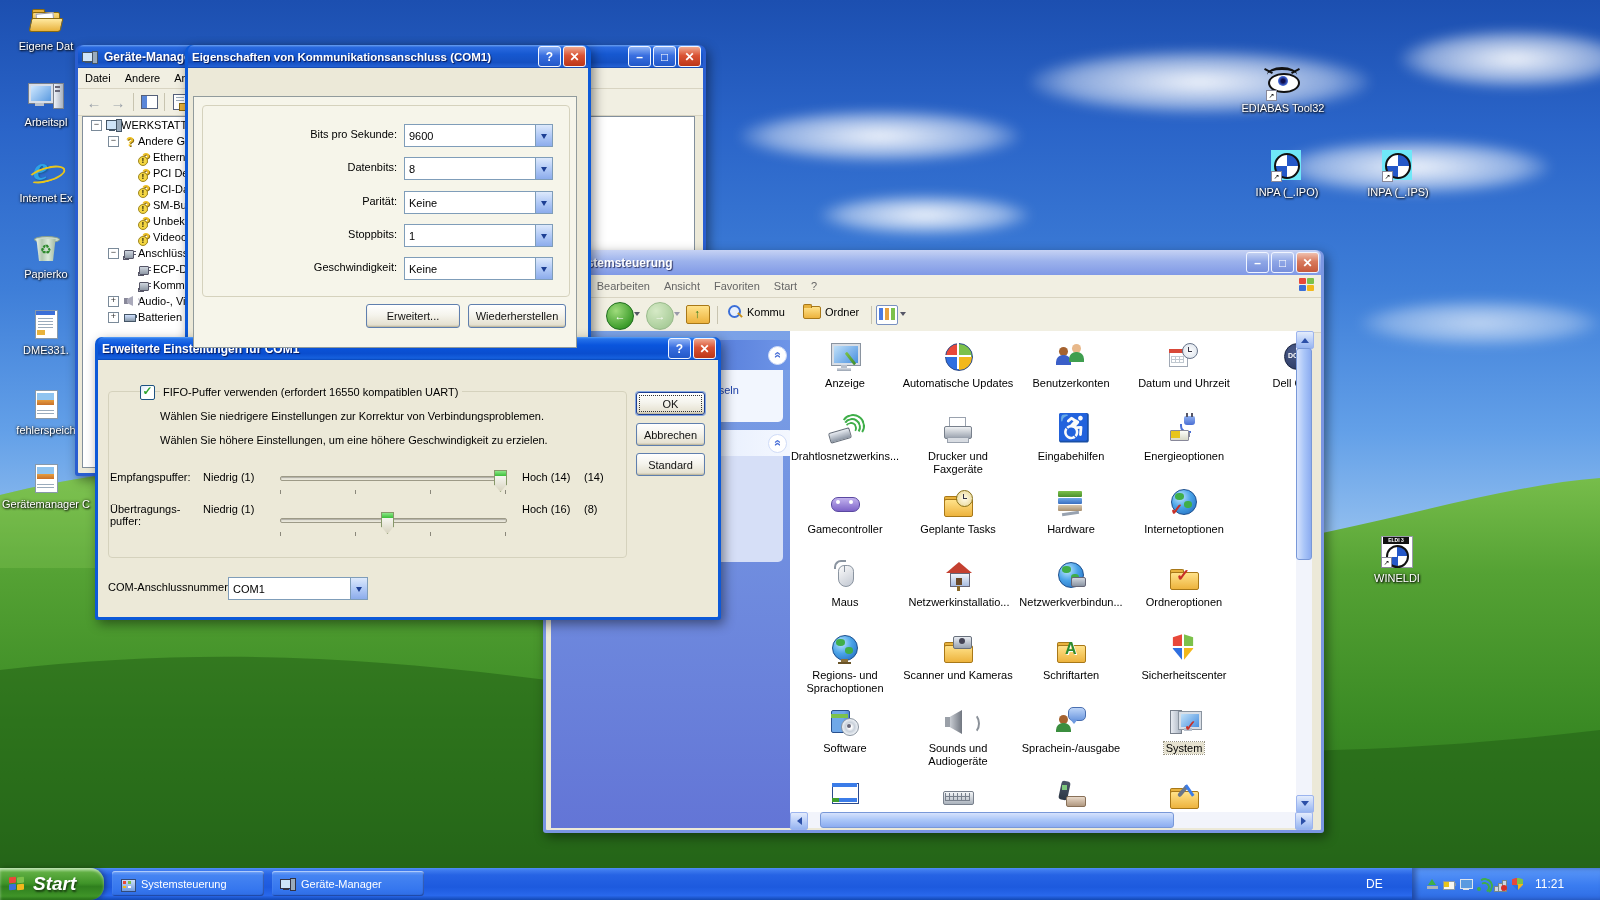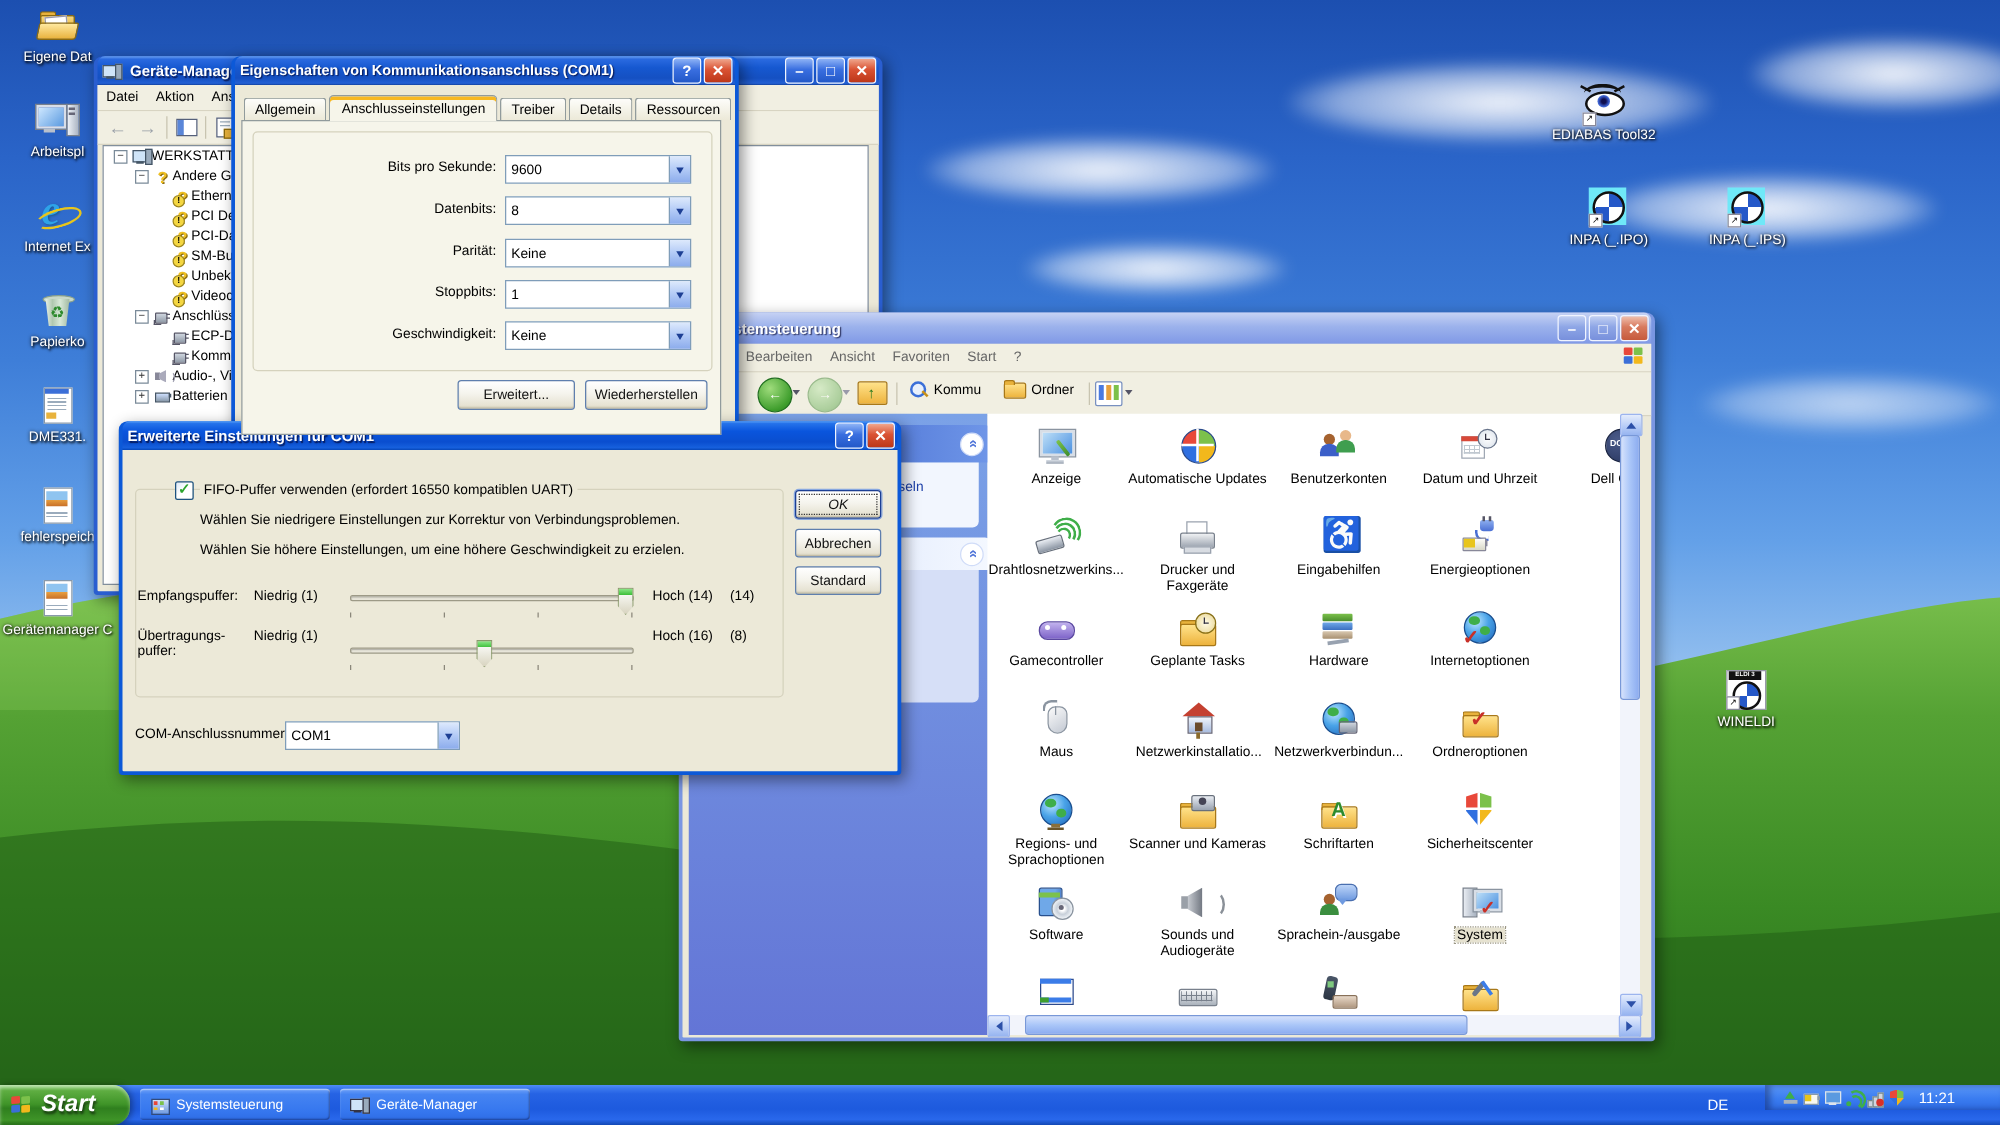--- a/index.html
+++ b/index.html
@@ -32,21 +32,21 @@
   .tbtn.close{background:linear-gradient(180deg,#f0a88e,#da5334 45%,#bc3618);}
   .inactive .tbtn.blue{background:linear-gradient(180deg,#c2d0f2,#8ea6e6 45%,#7890dc);}
   .inactive .tbtn.close{background:linear-gradient(180deg,#f0c0ae,#d87a5e 45%,#c65a3c);}
   .wcontent{position:relative;background:#ece9d8;height:calc(100% - 23px);border-radius:0 0 1px 1px;overflow:hidden;}
 
   .menubar{display:flex;align-items:center;background:#f1efe2;border-bottom:1px solid #d8d4c2;}
   .menu-item{padding:4px 7px;}
   .xpbtn{display:flex;align-items:center;justify-content:center;font-size:11px;color:#111;
     background:linear-gradient(180deg,#ffffff 0%,#f5f4ed 45%,#e6e2d2 88%,#d2cdb8 100%);
     border:1px solid #5f7fae;border-radius:3px;box-shadow:inset 0 -1px 1px rgba(150,140,110,.35);}
-  .xpbtn.default{border-color:#1c3f94;box-shadow:0 0 0 1px #88a8e0,inset 0 -1px 1px rgba(150,140,110,.35);outline:1px dotted #333;outline-offset:-4px;font-style:italic;}
+  .xpbtn.default{border-color:#1c3f94;box-shadow:0 0 0 1px #88a8e0,inset 0 -1px 1px rgba(150,140,110,.35);outline:1px dotted #333;outline-offset:-4px;}
   .combo{position:absolute;display:flex;background:#fff;border:1px solid #7f9db9;font-size:11px;align-items:center;}
   .combo .val{flex:1;padding-left:4px;}
   .carrow{width:16px;align-self:stretch;border-left:1px solid #7f9db9;display:flex;align-items:center;justify-content:center;
     background:linear-gradient(180deg,#dde9fc 0%,#b2caf6 50%,#8cacec 100%);}
   .carrow i{width:0;height:0;border:3px solid transparent;border-top:5px solid #1d3f94;margin-top:4px;}
 
   .tabs{position:absolute;display:flex;align-items:flex-end;}
   .tab{border:1px solid #919b9c;border-bottom:none;border-radius:3px 3px 0 0;background:linear-gradient(#fdfdfa,#ece9d8);
     padding:3px 8px 2px;margin-right:2px;font-size:11px;position:relative;}
   .tab.active{background:#f6f5ea;padding:4px 9px 4px;box-shadow:inset 0 3px 0 #f8b820;z-index:3;margin-bottom:-1px;border-radius:4px 4px 0 0;}
@@ -93,21 +93,21 @@
   #taskbar{position:absolute;left:0;top:868px;width:1600px;height:32px;
     background:linear-gradient(180deg,#4f8df8 0%,#3c79ee 8%,#2663e4 22%,#1d5ade 60%,#2968ec 86%,#1248b4 100%);}
   #start{position:absolute;left:0;top:0;height:32px;width:104px;border-radius:0 14px 14px 0;
     background:linear-gradient(180deg,#8fd07a 0%,#5fae42 14%,#3f9428 48%,#2f7f1e 58%,#3f9428 88%,#256e16 100%);
     display:flex;align-items:center;gap:6px;padding-left:9px;box-sizing:border-box;
     color:#fff;font-weight:bold;font-style:italic;font-size:19px;text-shadow:1px 2px 2px rgba(0,0,0,.55);
     box-shadow:inset 0 2px 3px rgba(255,255,255,.45),2px 0 5px rgba(0,0,0,.35);}
   .task{position:absolute;top:3px;height:25px;border-radius:3px;color:#fff;display:flex;align-items:center;gap:6px;padding:0 8px;box-sizing:border-box;
     background:linear-gradient(180deg,#6fa2f8 0%,#4584f2 18%,#3576ee 75%,#2e6ce4 100%);
     box-shadow:inset 0 1px 1px rgba(255,255,255,.5),inset -1px -1px 1px rgba(0,0,40,.35);}
-  #tray{position:absolute;left:1412px;right:0;top:0;height:20px;display:flex;align-items:center;gap:2px;padding-left:12px;
+  #tray{position:absolute;left:1412px;right:0;top:0;height:32px;display:flex;align-items:center;gap:2px;padding-left:12px;
     background:linear-gradient(180deg,#5a97f8 0%,#3a7cf0 55%,#2e6ce4 100%);box-shadow:inset 4px 0 5px rgba(0,0,40,.35);color:#fff;}
   .trayicon{width:15px;height:15px;position:relative;flex:none;margin:0 1px;}
   .flagpane{position:absolute;width:7px;height:6px;border-radius:1px;}
 </style>
 </head>
 <body>
 
 <div id="screen">
 
   <div id="wall">
@@ -187,21 +187,21 @@
       <span>Geräte-Manager</span>
       <span class="tbtns">
         <span class="tbtn blue">–</span>
         <span class="tbtn blue">□</span>
         <span class="tbtn close">✕</span>
       </span>
     </div>
     <div class="wcontent">
       <div class="menubar" id="dm-menu" style="height:20px;">
           <div class="menu-item">Datei</div>
-          <div class="menu-item">Aktion</div>
+          <div class="menu-item">Andere</div>
           <div class="menu-item">Ansicht</div>
         </div>
       <div style="height:26px;background:#f1efe2;border-bottom:1px solid #d8d4c2;display:flex;align-items:center;padding-left:4px;">
         <span class="dm-toolbtn" style="color:#9aa0a8;font-size:15px;font-weight:bold;">←</span>
         <span class="dm-toolbtn" style="color:#9aa0a8;font-size:15px;font-weight:bold;">→</span>
         <span class="vsep"></span>
         <span class="dm-toolbtn">
           <span style="width:15px;height:12px;border:1px solid #55607a;background:#fff;position:relative;display:block;">
             <span style="position:absolute;left:0;top:0;width:5px;height:100%;background:#5a86d8;"></span>
           </span>
@@ -550,27 +550,20 @@
 
   <div class="window" id="com1" style="left:185px;top:45px;width:400px;height:310px;background:#0c59d8;">
     <div class="titlebar t-soft">
       <span style="font-size:11.5px;">Eigenschaften von Kommunikationsanschluss (COM1)</span>
       <span class="tbtns">
         <span class="tbtn blue">?</span>
         <span class="tbtn close">✕</span>
       </span>
     </div>
     <div class="wcontent">
-      <div class="tabs" id="com1-tabs" style="left:7px;top:8px;">
-          <div class="tab">Allgemein</div>
-          <div class="tab active">Anschlusseinstellungen</div>
-          <div class="tab">Treiber</div>
-          <div class="tab">Details</div>
-          <div class="tab">Ressourcen</div>
-        </div>
       <div class="page" id="com1-page" style="left:5px;top:28px;width:382px;height:250px;">
         <div class="grp" style="left:8px;top:8px;width:366px;height:190px;"></div>
         <div id="com1-fields">
             <div class="abs" style="left: 10px; top: 31px; width: 193px; text-align: right;">Bits pro Sekunde:</div>
             <div class="combo" style="left: 210px; top: 27px; width: 147px; height: 21px;">
               <div class="val">9600</div>
               <div class="carrow">
                 <i></i>
               </div>
             </div>

